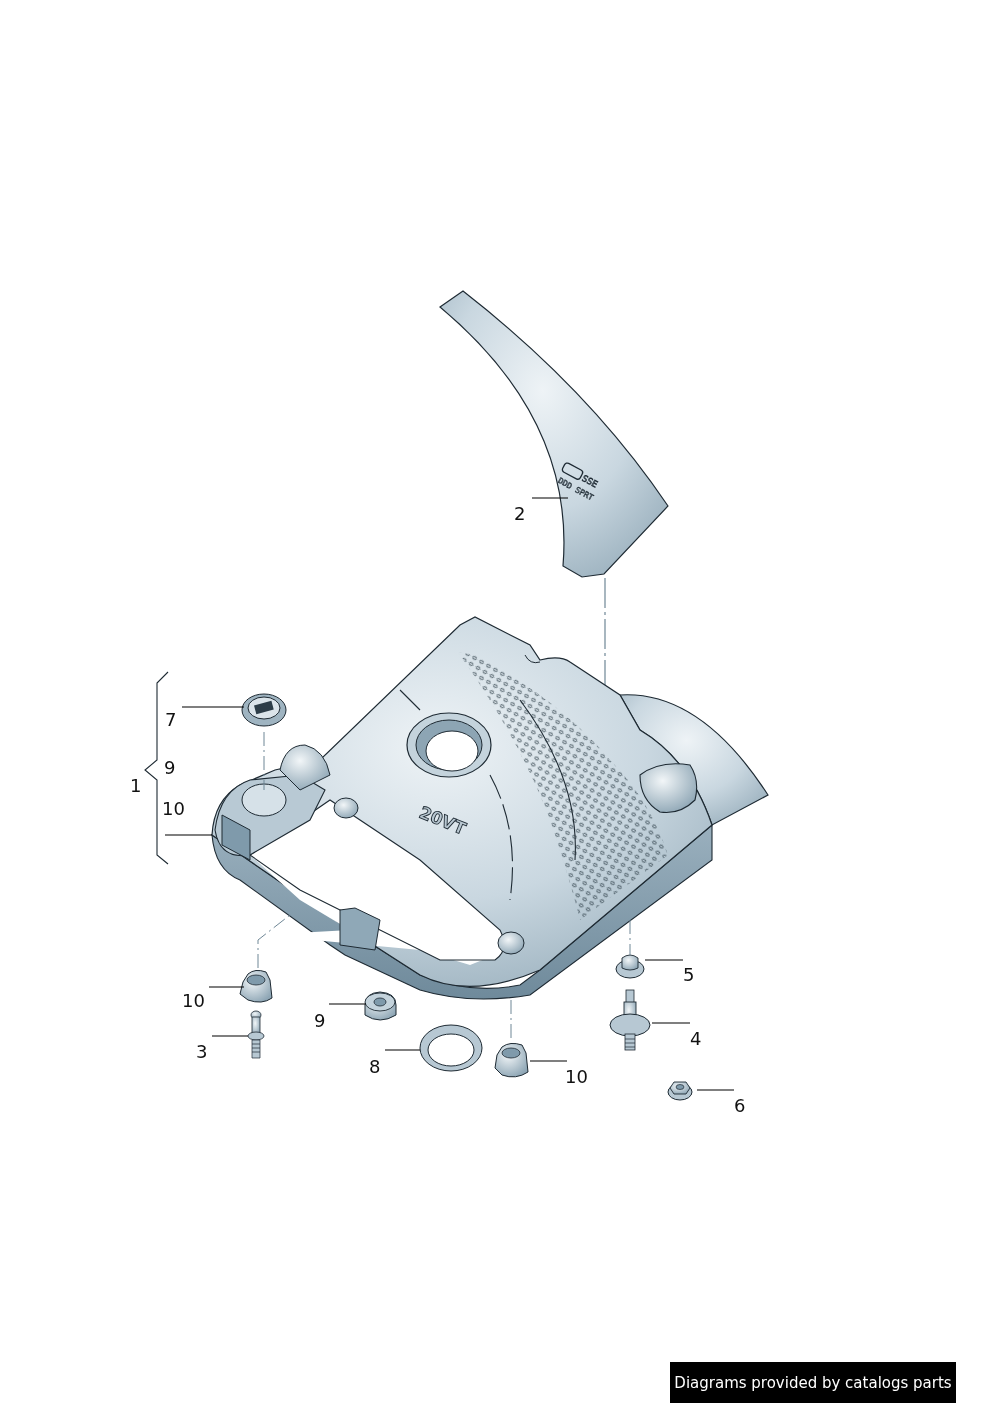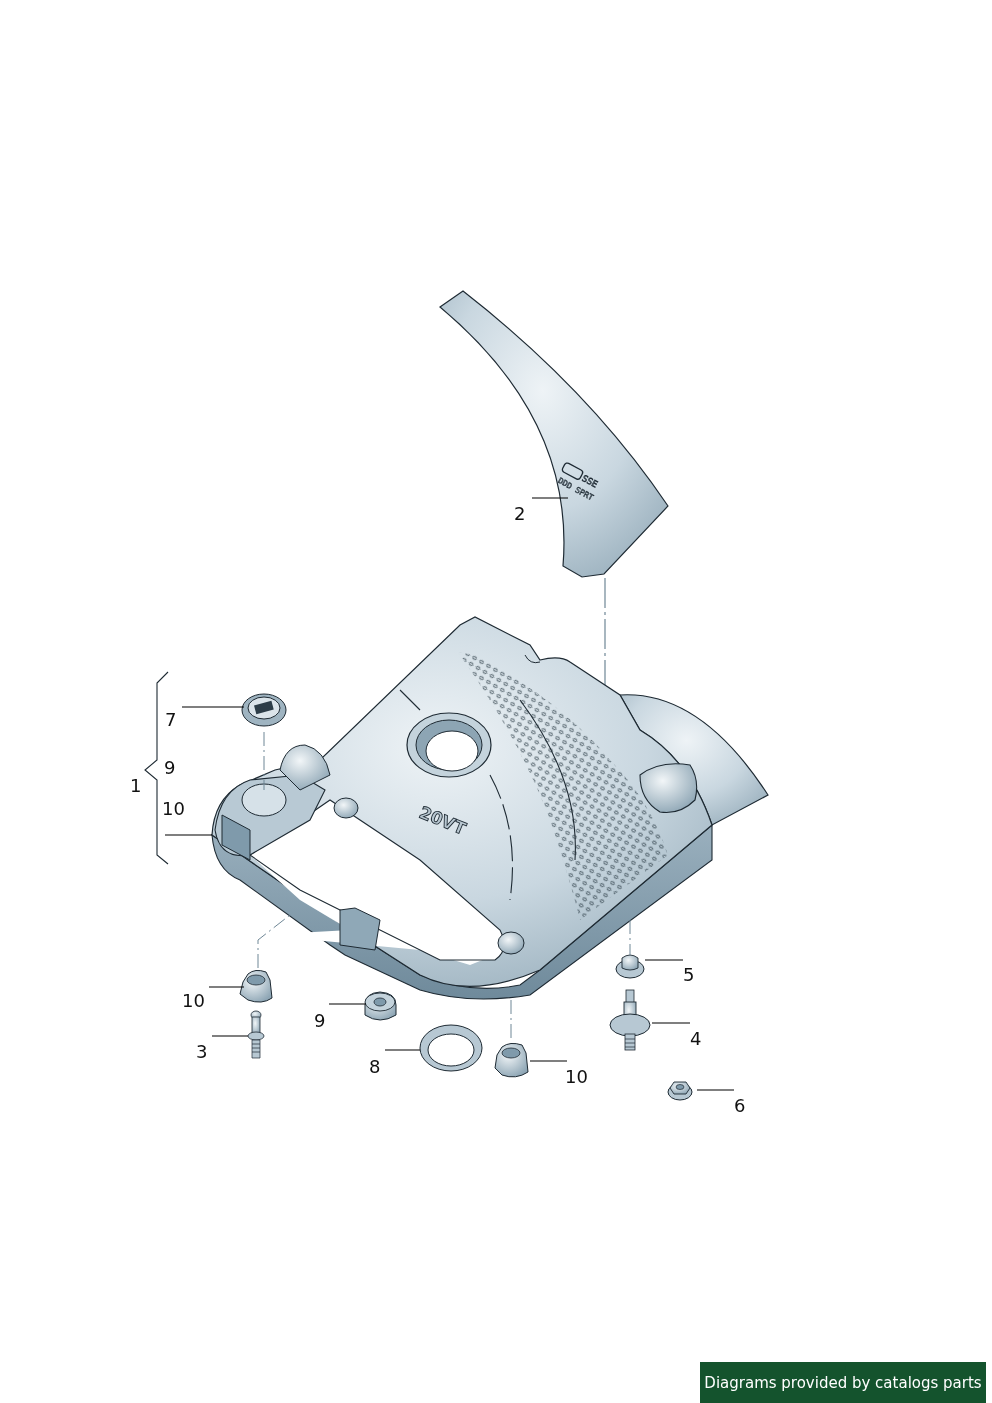--- a/index.html
+++ b/index.html
@@ -1,22 +1,22 @@
 <!DOCTYPE html>
 <html><head>
 <meta charset="utf-8">
 <style>
   html, body { margin: 0; padding: 0; background: #ffffff; }
   body { width: 992px; height: 1403px; position: relative; overflow: hidden;
          font-family: "DejaVu Sans", sans-serif; }
   #diagram { position: absolute; left: 0; top: 0; width: 992px; height: 1403px; }
   .callout { position: absolute; font-size: 18px; color: #111111;
              font-family: "DejaVu Sans", sans-serif; line-height: 1; }
-  .credit { position: absolute; left: 700px; top: 1362px; width: 286px; height: 41px;
-            background: #14532d; color: #ffffff; font-size: 15px;
+  .credit { position: absolute; left: 670px; top: 1362px; width: 286px; height: 41px;
+            background: #000000; color: #ffffff; font-size: 15px;
             display: flex; align-items: center; justify-content: center;
             font-family: "DejaVu Sans", sans-serif; }
   .part { cursor: pointer; }
 </style>
 </head>
 <body>
 
 <svg id="diagram" viewBox="0 0 992 1403" xmlns="http://www.w3.org/2000/svg">
   <defs>
     <radialGradient id="gLight" cx="45%" cy="35%" r="70%">

